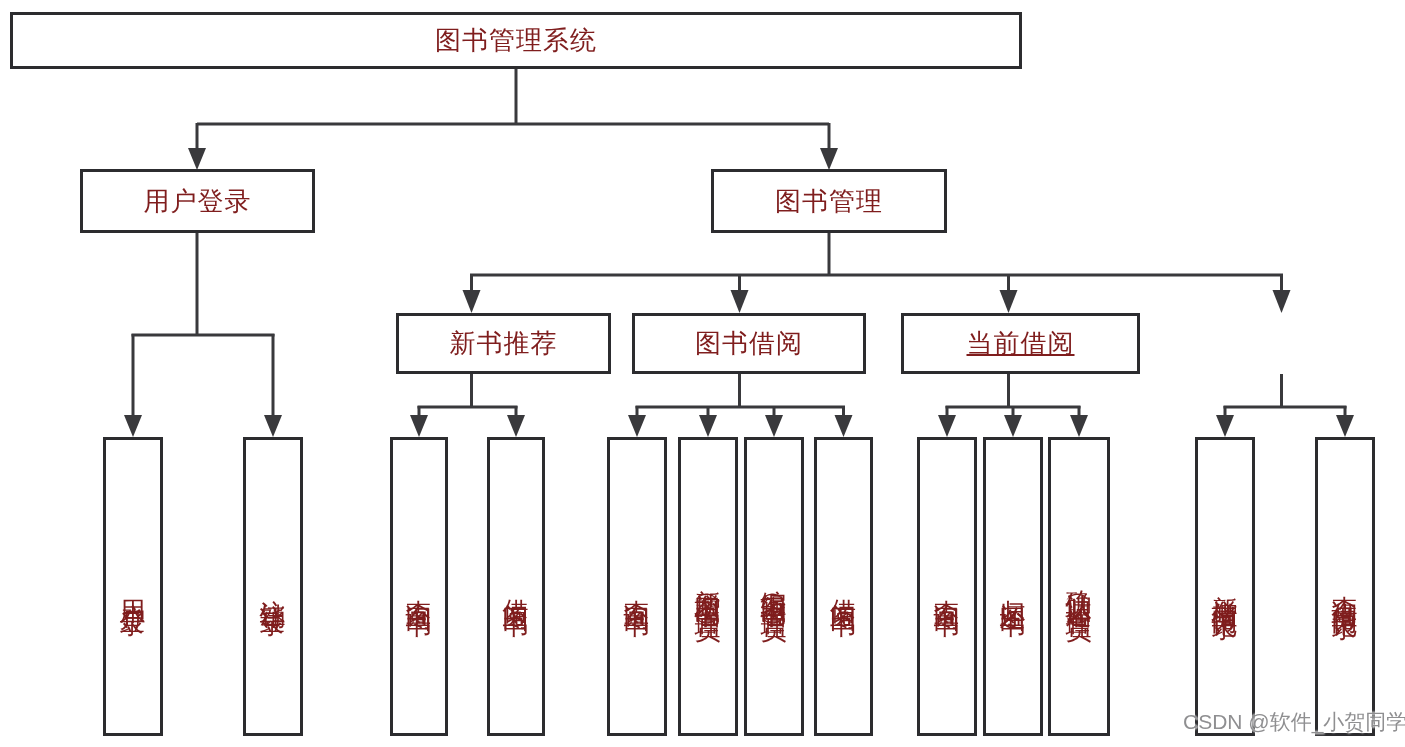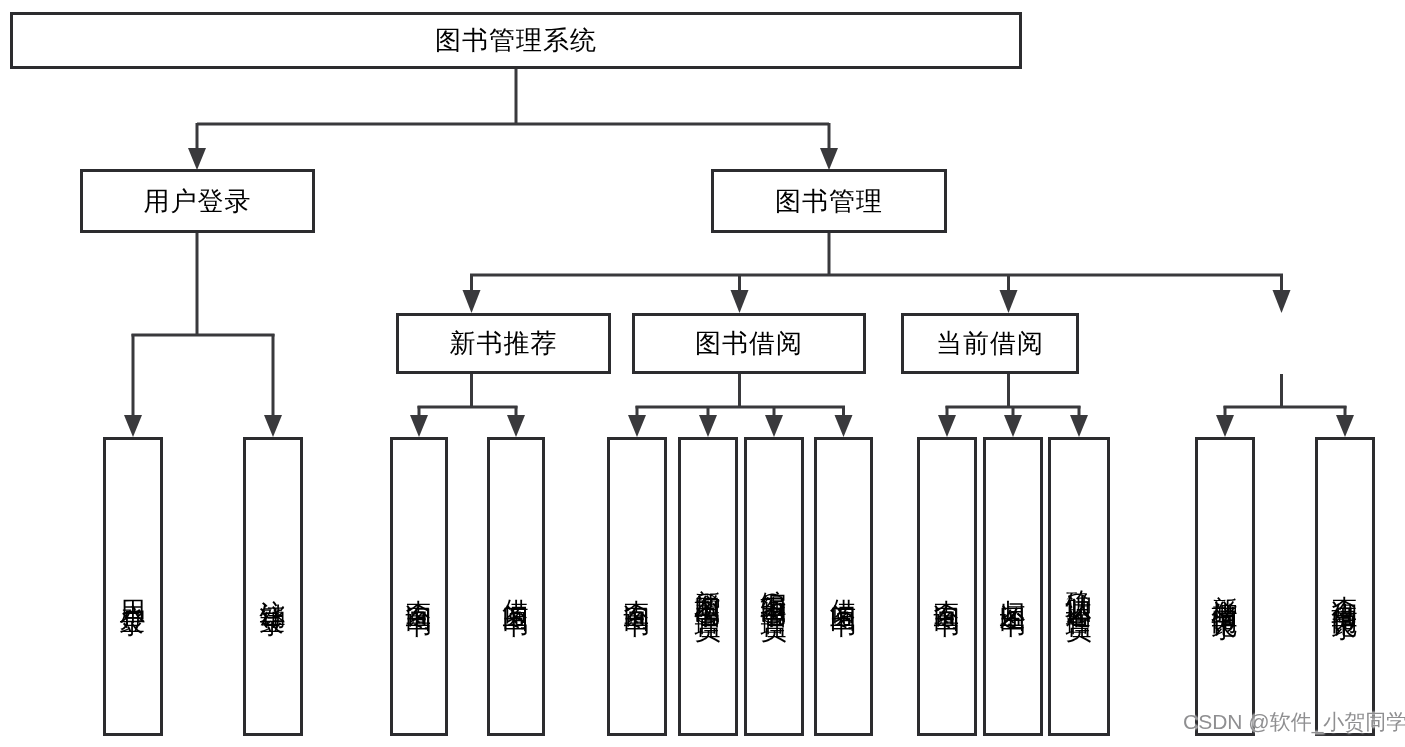--- a/index.html
+++ b/index.html
@@ -18,21 +18,21 @@
     z-index: 1;
   }
   .box {
     position: absolute;
     box-sizing: border-box;
     background: #ffffff;
     border: 3px solid #2c2c2f;
     display: flex;
     align-items: center;
     justify-content: center;
-    color: #000000;
+    color: #7f1d1d;
     z-index: 2;
   }
   .hlabel {
     font-size: 26px;
     letter-spacing: 1px;
     white-space: nowrap;
   }
   .vtext {
     writing-mode: vertical-rl;
     text-orientation: mixed;
@@ -132,21 +132,21 @@
   <div class="box" style="left:711px; top:169px; width:236px; height:64px;text-align:right;">
     <span class="hlabel">图书管理</span>
   </div>
 
   <div class="box" style="left:364px; top:313px; width:215px; height:61px;margin-left:32px;">
     <span class="hlabel">新书推荐</span>
   </div>
   <div class="box" style="left:632px; top:313px; width:234px; height:61px;">
     <span class="hlabel">图书借阅</span>
   </div>
-  <div class="box" style="left:901px; top:313px; width:178px; height:61px;">
+  <div class="box" style="left:901px; top:313px; width:239px; height:61px;text-decoration:underline;">
     <span class="hlabel">当前借阅</span>
   </div>
 
   <div class="box" style="left:103px; top:437px; width:60px; height:299px;">
     <span class="vtext">用户登录</span>
   </div>
   <div class="box" style="left:243px; top:437px; width:60px; height:299px;">
     <span class="vtext">注销登录</span>
   </div>
   <div class="box" style="left:390px; top:437px; width:58px; height:299px;">

